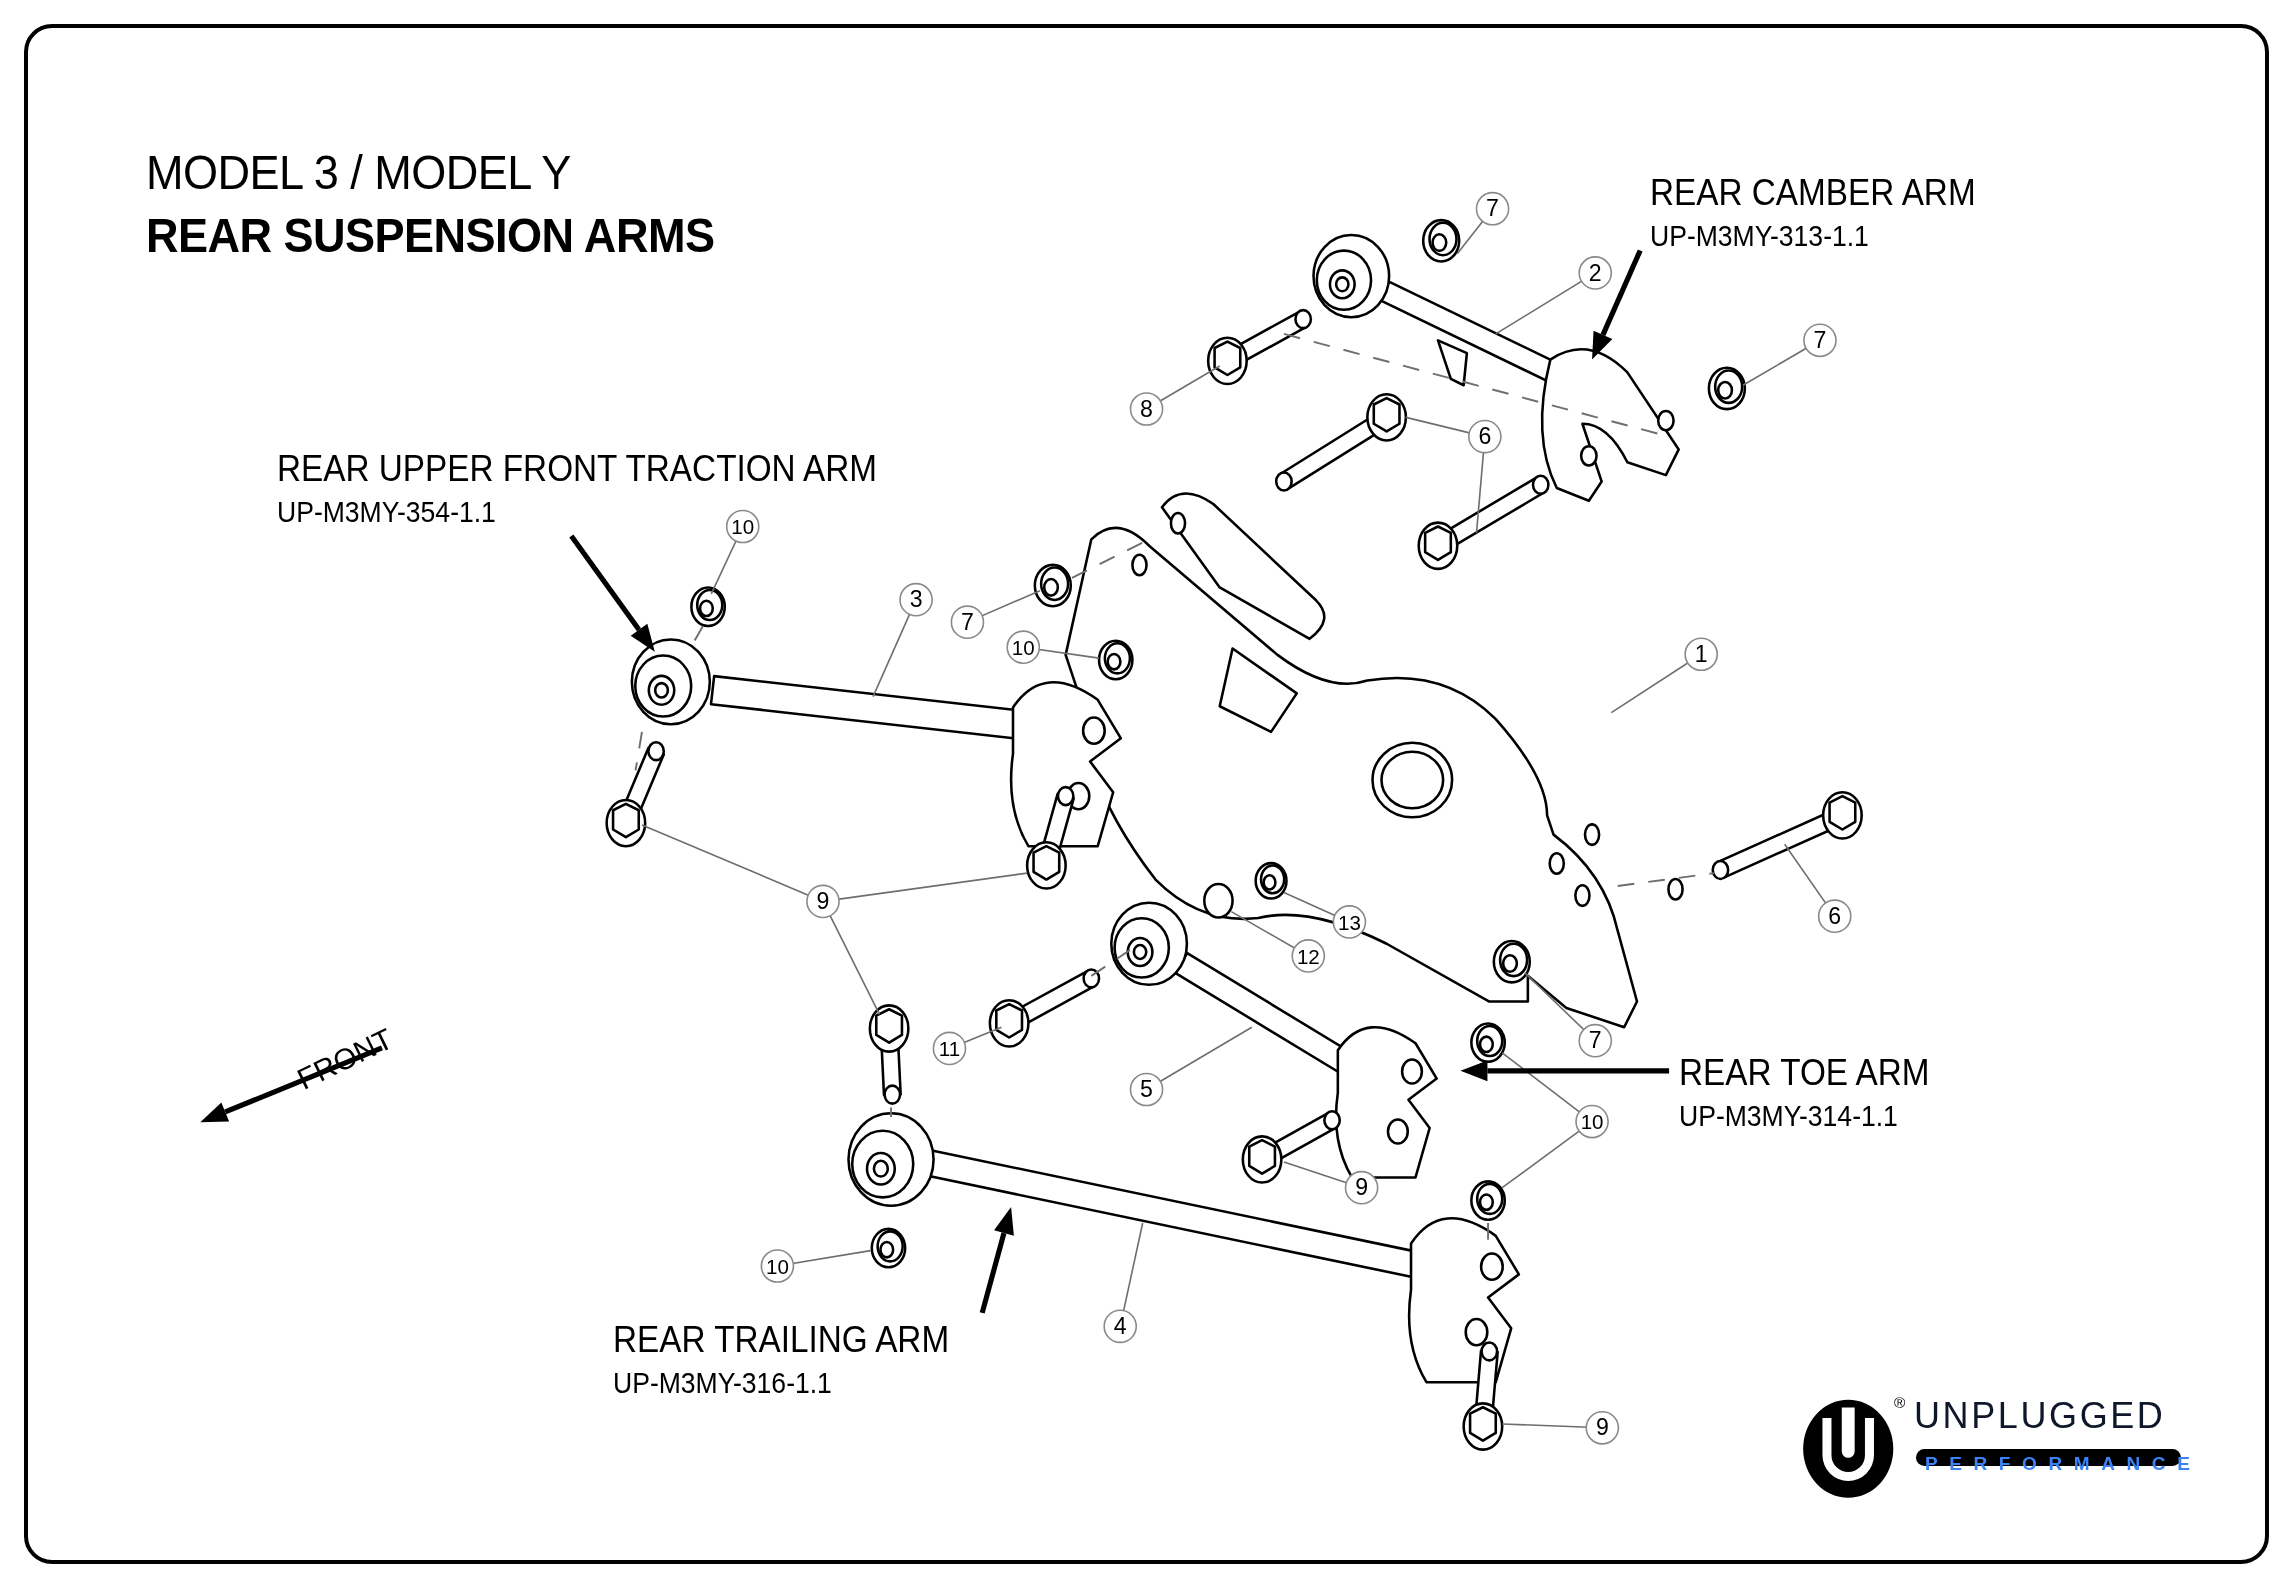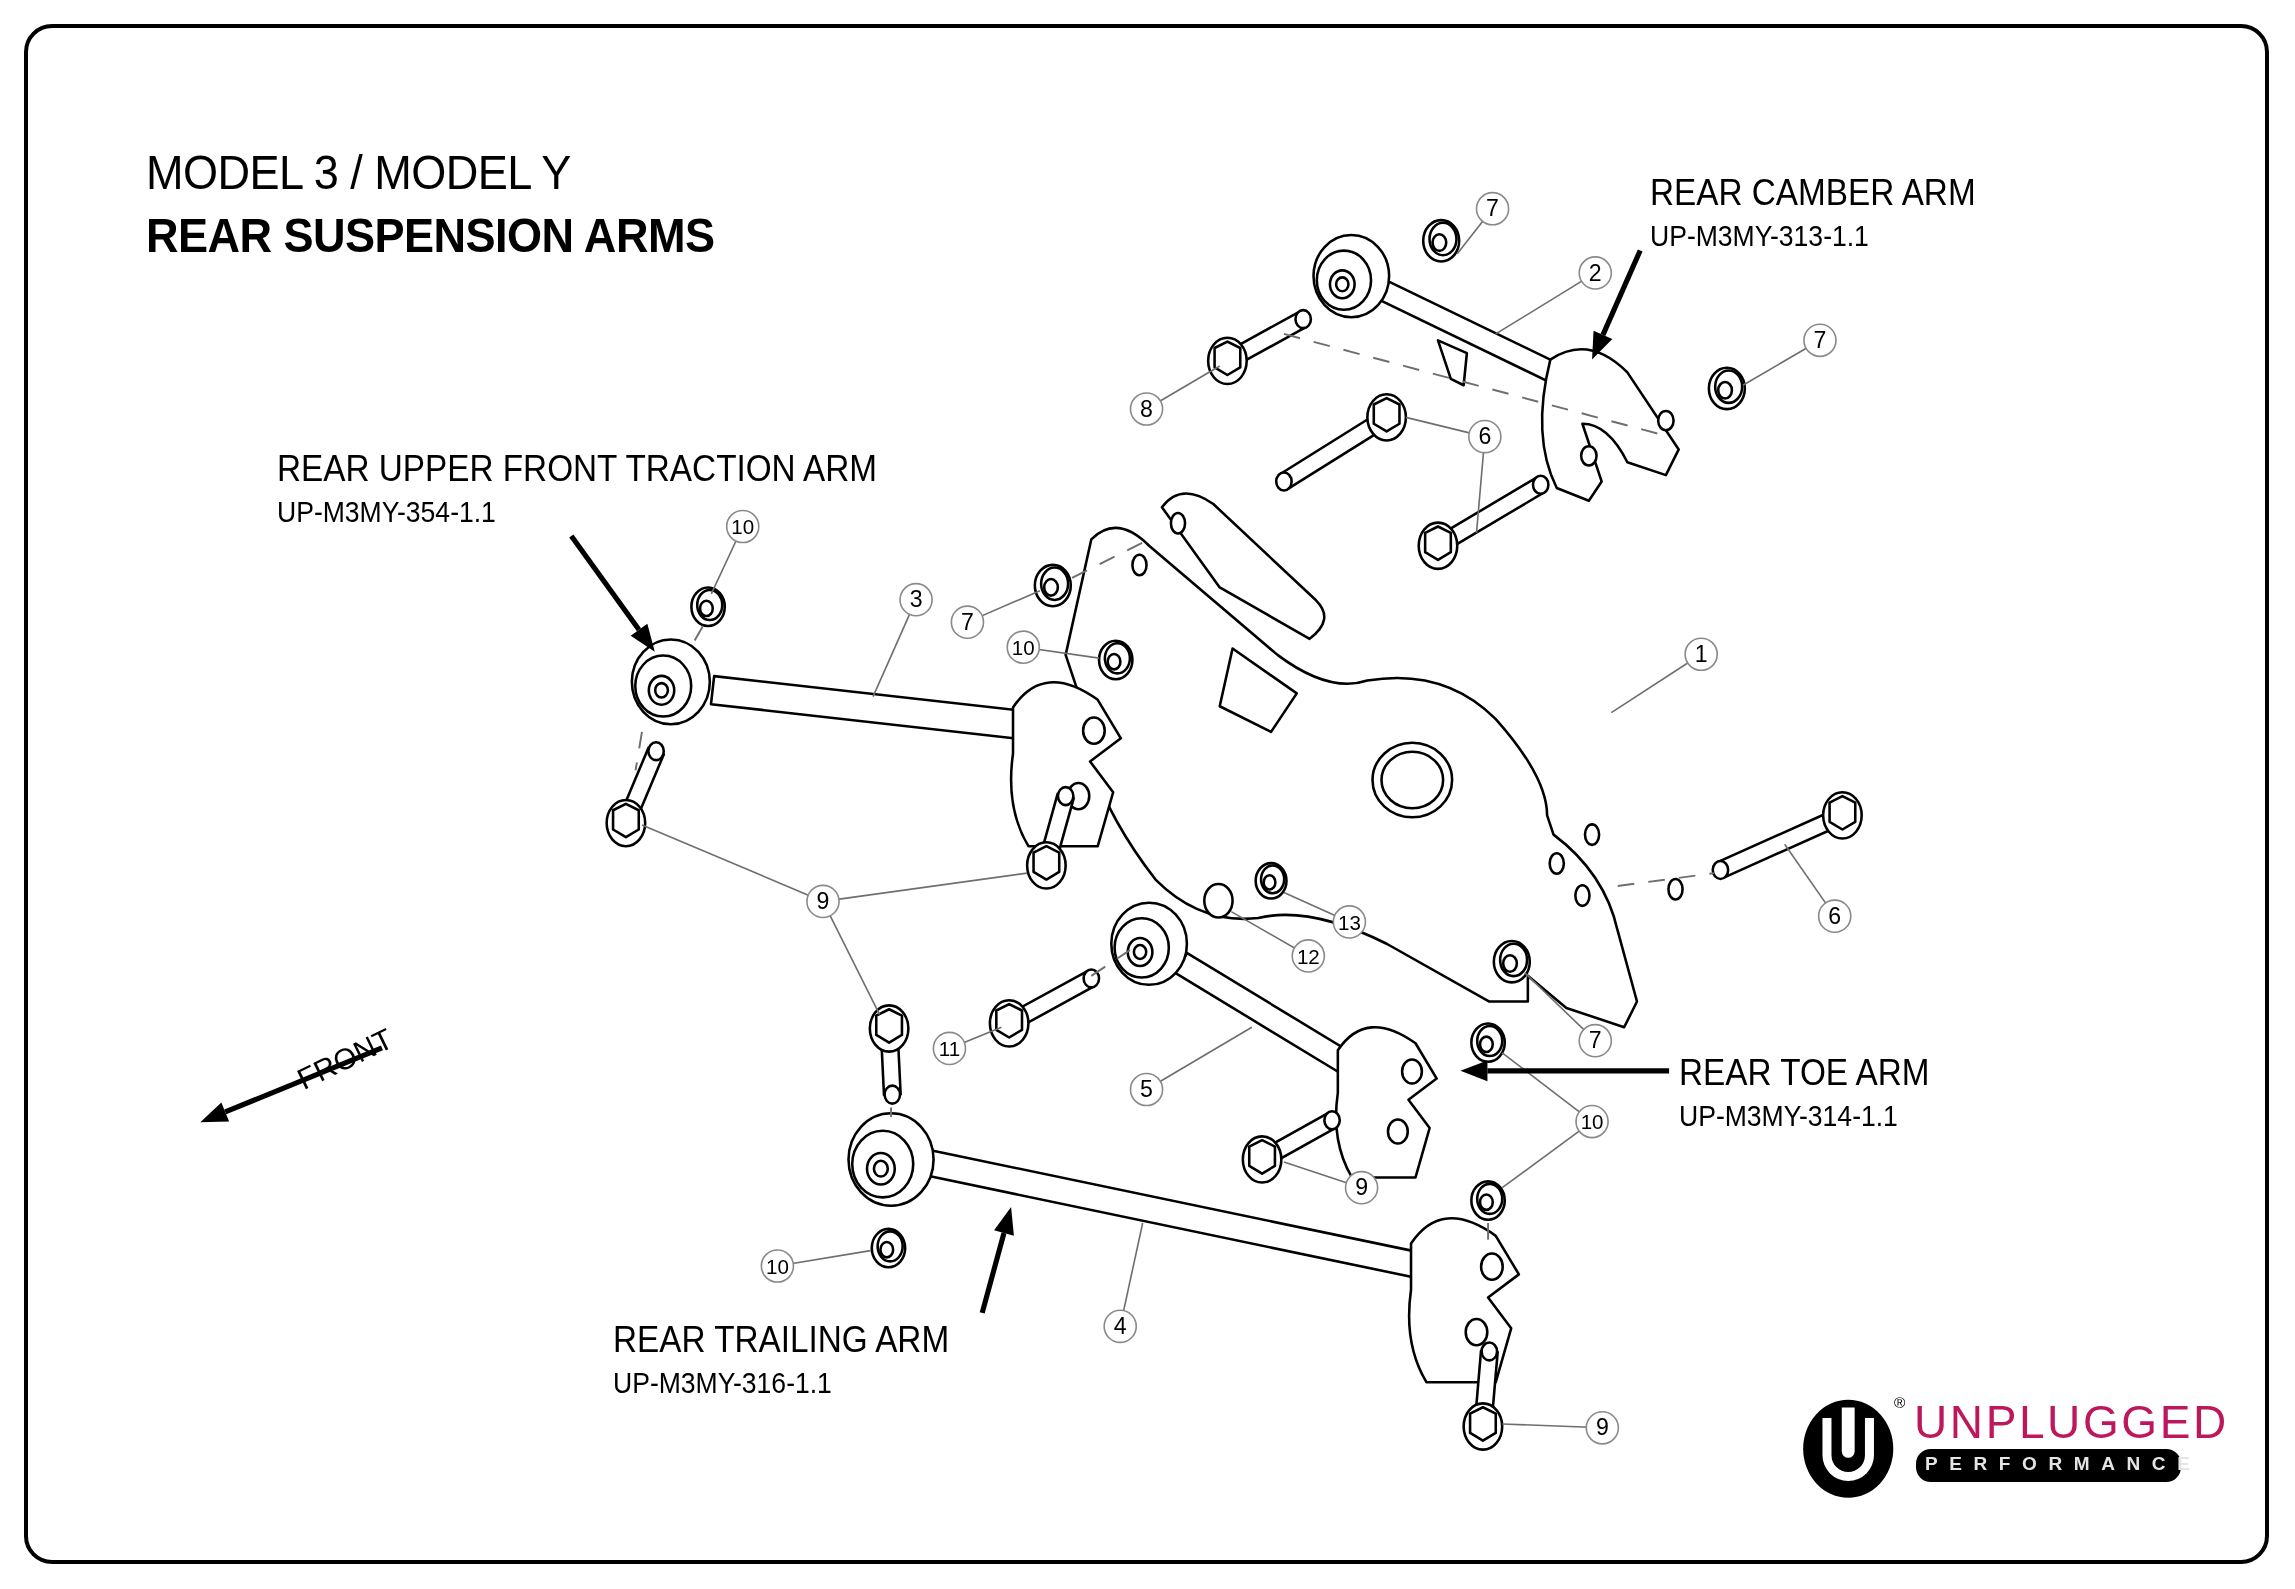--- a/index.html
+++ b/index.html
@@ -6,22 +6,22 @@
   body { width: 2295px; height: 1589px; overflow: hidden; position: relative; font-family: "Liberation Sans", sans-serif; }
   #stage { position: absolute; left: 0; top: 0; width: 2295px; height: 1589px; }
   .frame { position: absolute; left: 24.4px; top: 24.4px; width: 2245px; height: 1540px; border: 4.5px solid #000; border-radius: 28px; box-sizing: border-box; }
   .title-line1 { position: absolute; left: 146px; top: 144px; font-size: 49px; font-weight: 400; color: #000; letter-spacing: -0.6px; transform: scaleX(0.92); transform-origin: left top; }
   .title-line2 { position: absolute; left: 146px; top: 207px; font-size: 49px; font-weight: 700; color: #000; letter-spacing: -0.6px; transform: scaleX(0.92); transform-origin: left top; }
   .part-label { position: absolute; color: #000; transform: scaleX(0.9); transform-origin: left top; }
   .part-label .name { font-size: 37px; font-weight: 400; display: block; line-height: 1.1; white-space: nowrap; }
   .part-label .code { font-size: 29.5px; font-weight: 400; display: block; line-height: 1.25; white-space: nowrap; margin-top: 3.9px; }
   .front-label { position: absolute; left: 292px; top: 1066px; font-size: 29.5px; transform: rotate(-26deg); transform-origin: left top; color: #000; }
   .logo { position: absolute; left: 1798px; top: 1390px; width: 398px; height: 96px; }
-  .logo-word { position: absolute; left: 116px; top: 5.1px; font-size: 46px; font-weight: 400; letter-spacing: 2.6px; color: #be185d; white-space: nowrap; }
-  .logo-pill { position: absolute; left: 118px; top: 59px; width: 265px; height: 33px; background: #000; border-radius: 14.8px; color: #e5e5e5; font-size: 19px; font-weight: 700; letter-spacing: 11.6px; text-align: center; line-height: 29.5px; padding-left: 9px; box-sizing: border-box; }
+  .logo-word { position: absolute; left: 116px; top: 5.1px; font-size: 36px; font-weight: 400; letter-spacing: 2.6px; color: #0f172a; white-space: nowrap; }
+  .logo-pill { position: absolute; left: 118px; top: 59px; width: 265px; height: 17px; background: #000; border-radius: 14.8px; color: #3b82f6; font-size: 19px; font-weight: 700; letter-spacing: 11.6px; text-align: center; line-height: 29.5px; padding-left: 9px; box-sizing: border-box; }
   .logo-mark { position: absolute; left: 0; top: 6.4px; width: 103px; height: 103px; }
   .logo-reg { position: absolute; left: 96px; top: 3.9px; font-size: 15.4px; }
 </style>
 </head>
 <body>
 
 <div id="stage">
   <div class="frame"></div>
 
   <svg id="art" width="2295" height="1589" viewBox="0 0 3575 2475" style="position:absolute;left:0;top:0">

